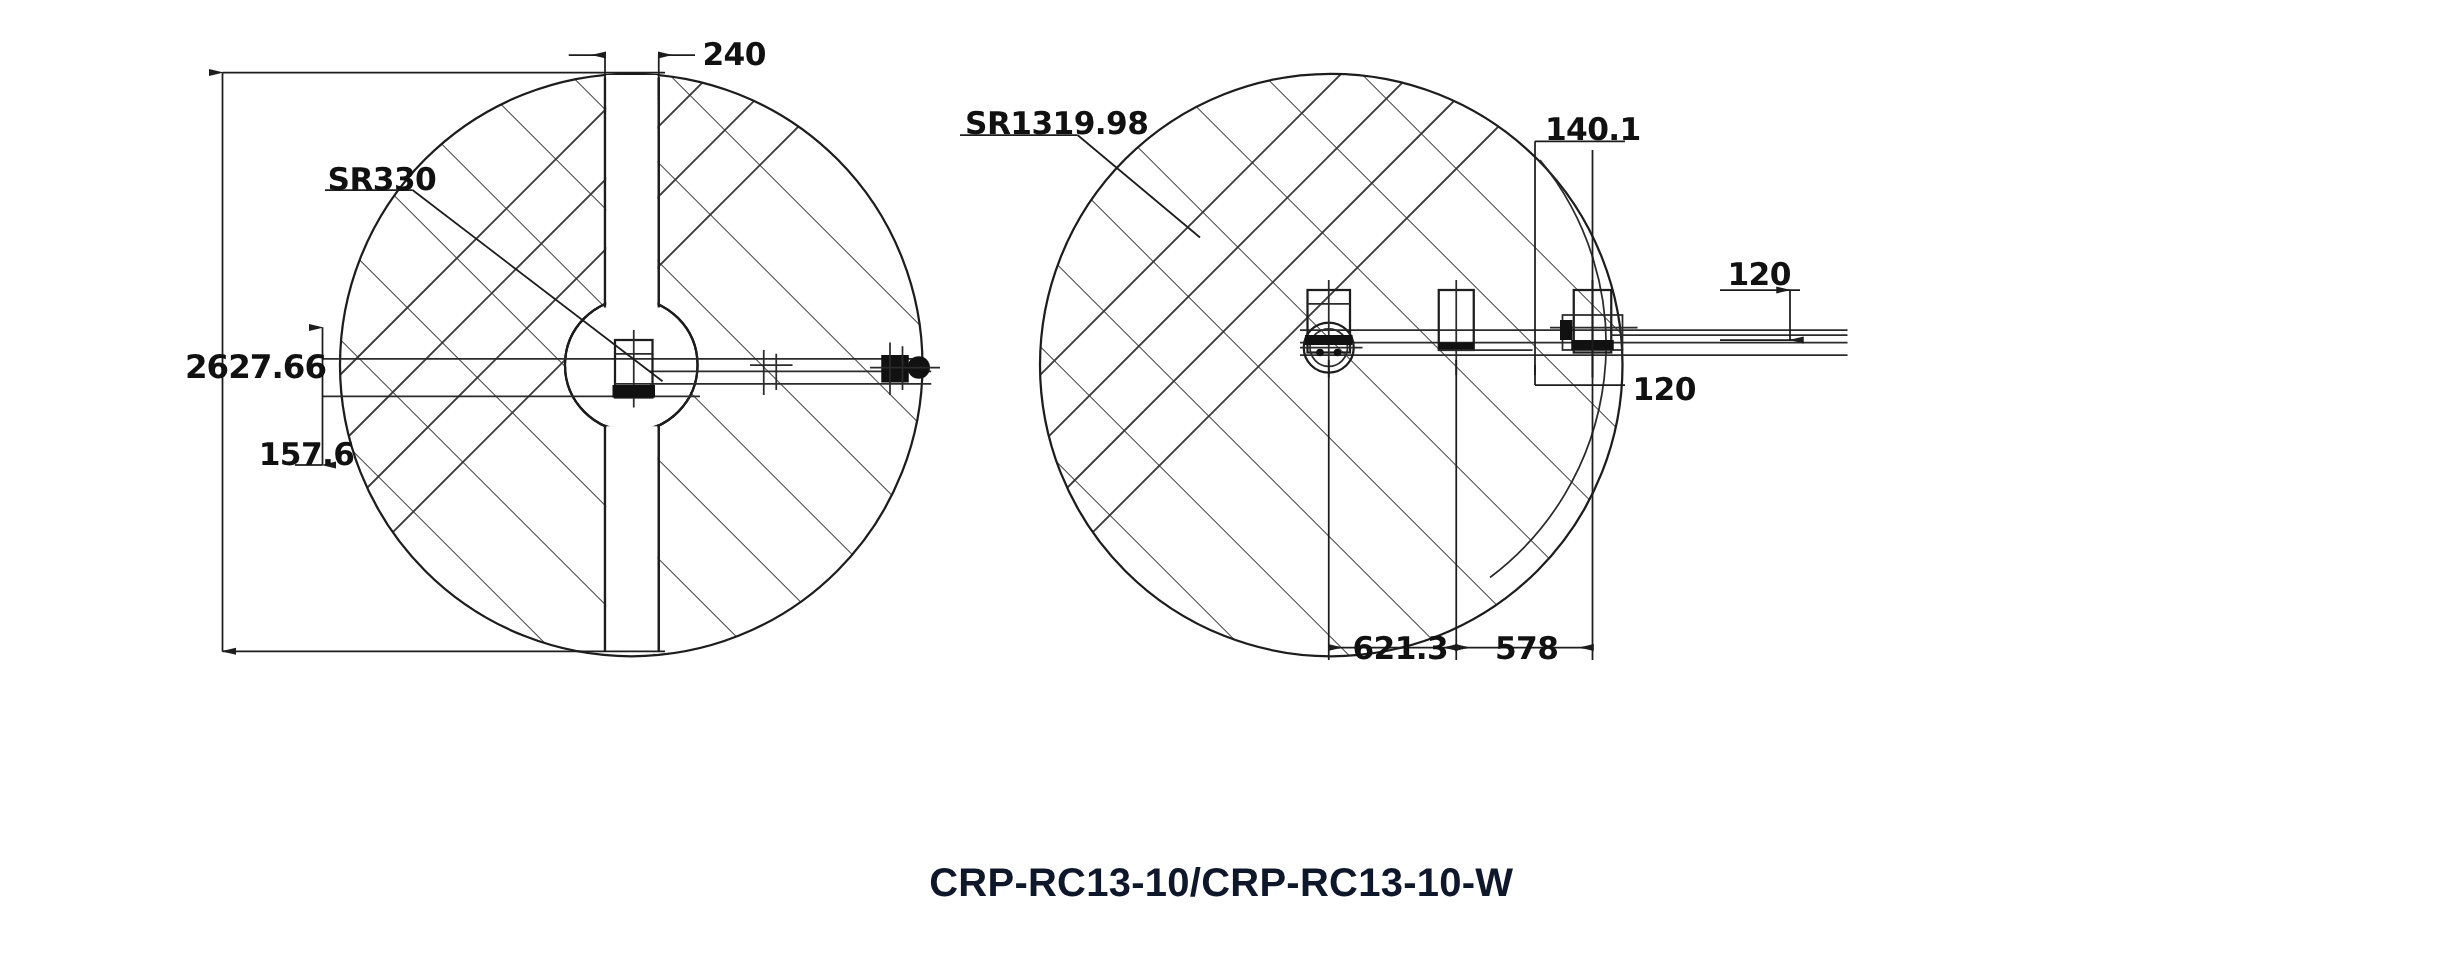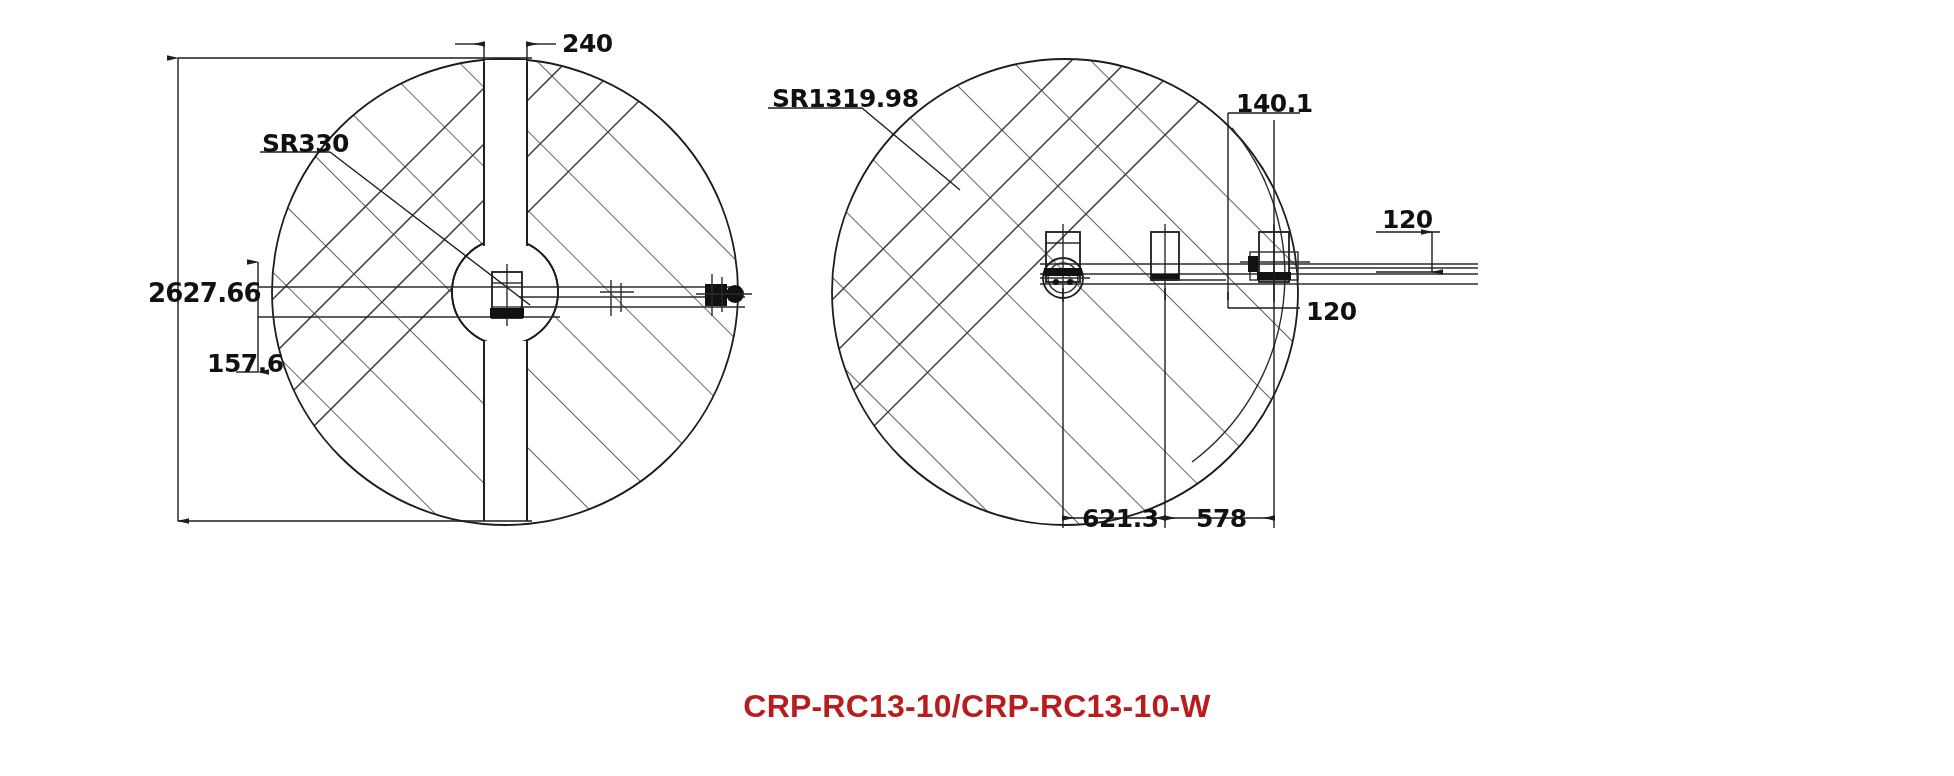--- a/index.html
+++ b/index.html
@@ -43,21 +43,21 @@
   }
   .part-title {
     position: absolute;
     left: 0;
     top: 688px;
     width: 1954px;
     text-align: center;
     font-family: "Liberation Sans", sans-serif;
     font-weight: 700;
     font-size: 32px;
-    color: #b91c1c;
+    color: #0f172a;
     letter-spacing: 0.2px;
     white-space: nowrap;
   }
   .thin   { stroke: #2b2b2b; stroke-width: 1.4; fill: none; }
   .hatch  { stroke: #3b3b3b; stroke-width: 1.5; fill: none; }
   .outline{ stroke: #1d1d1d; stroke-width: 1.8; fill: none; }
   .dimln  { stroke: #1d1d1d; stroke-width: 1.4; fill: none; }
   .fillblk{ fill: #111111; stroke: none; }
 </style>
 </head>

